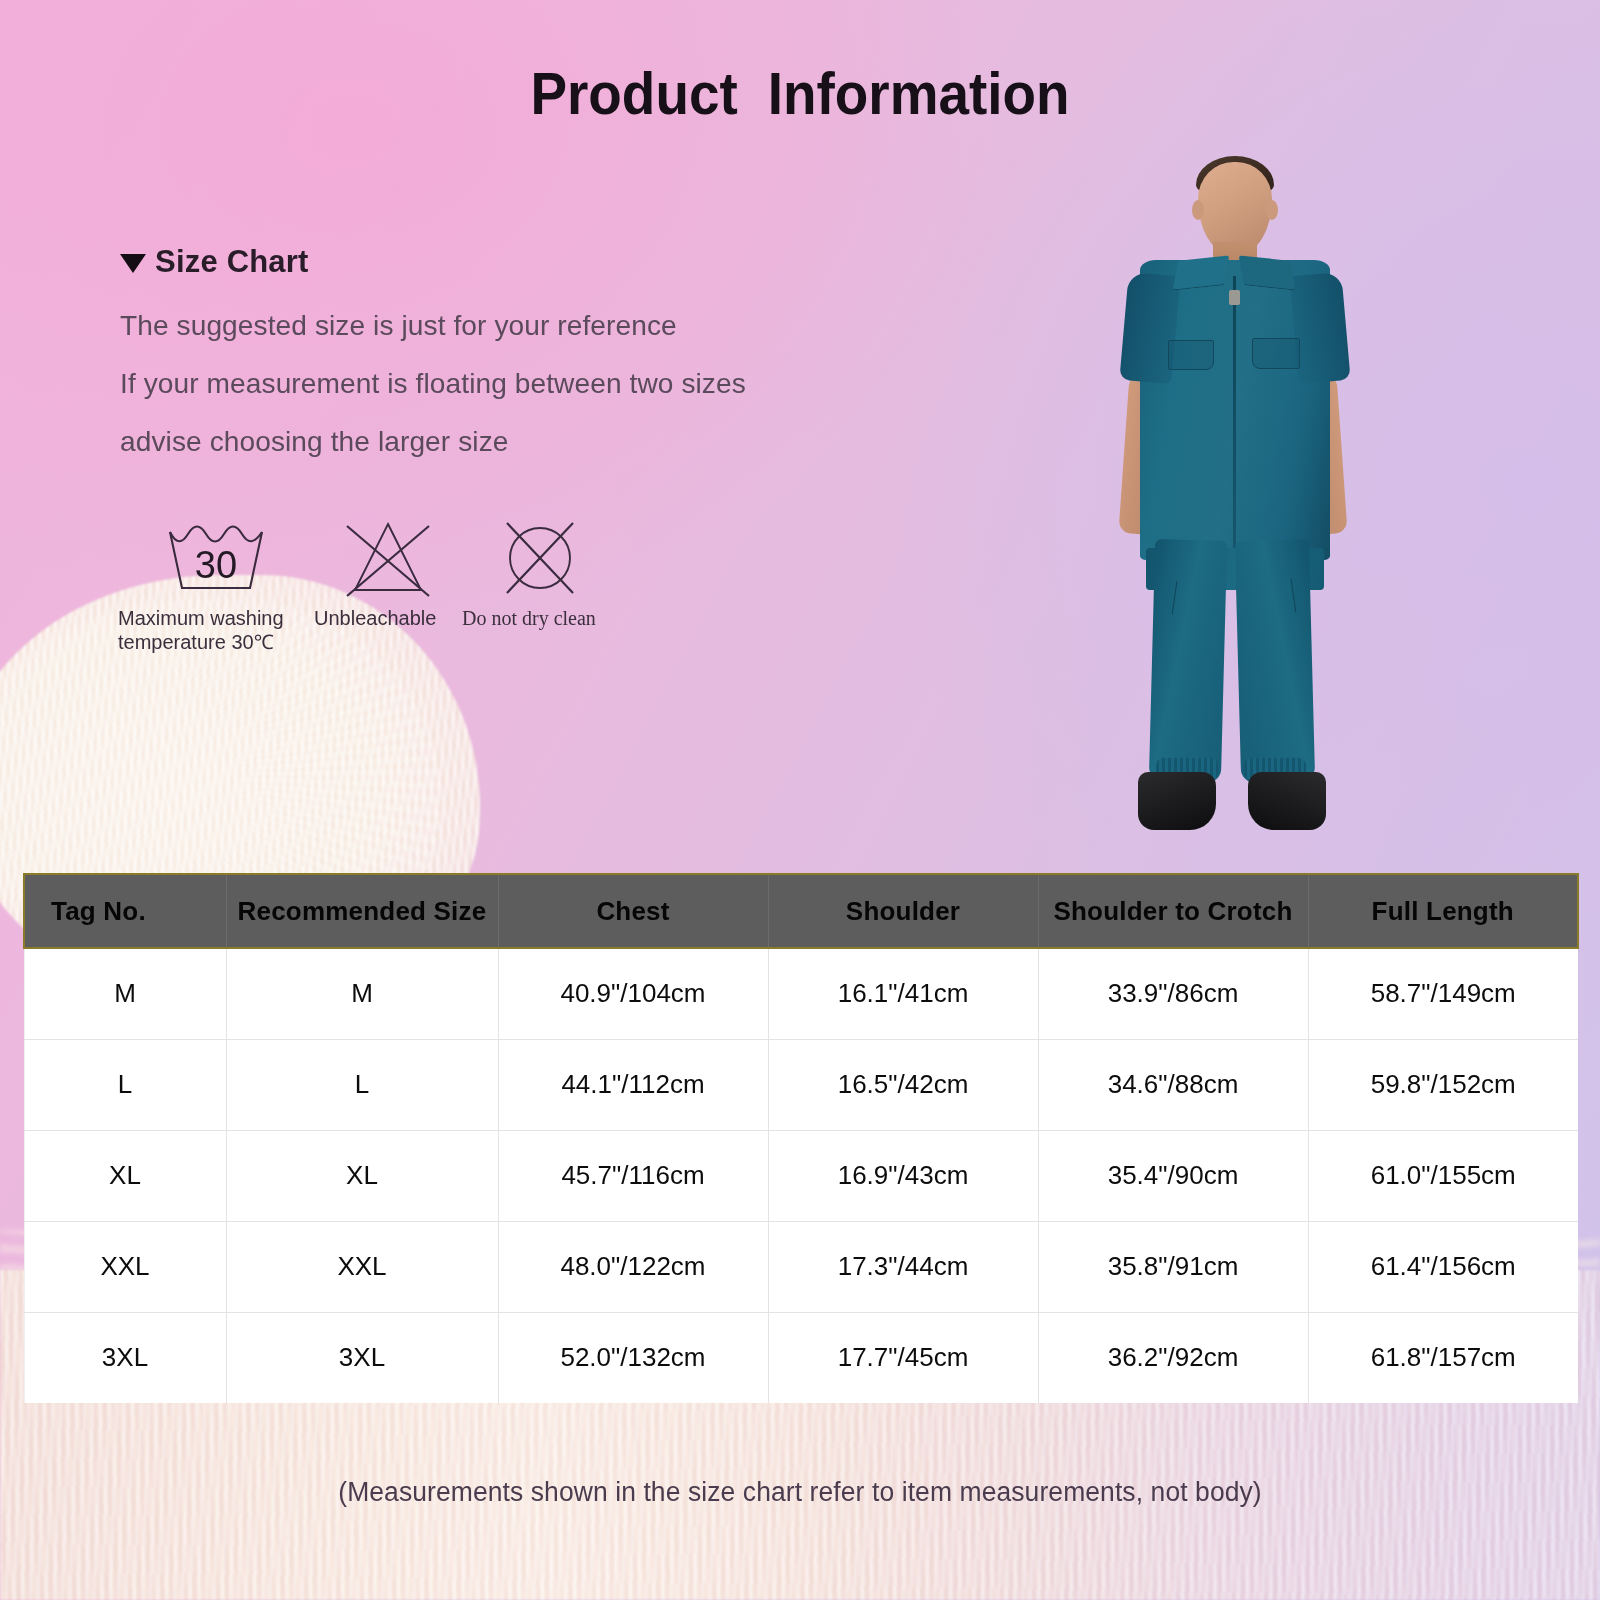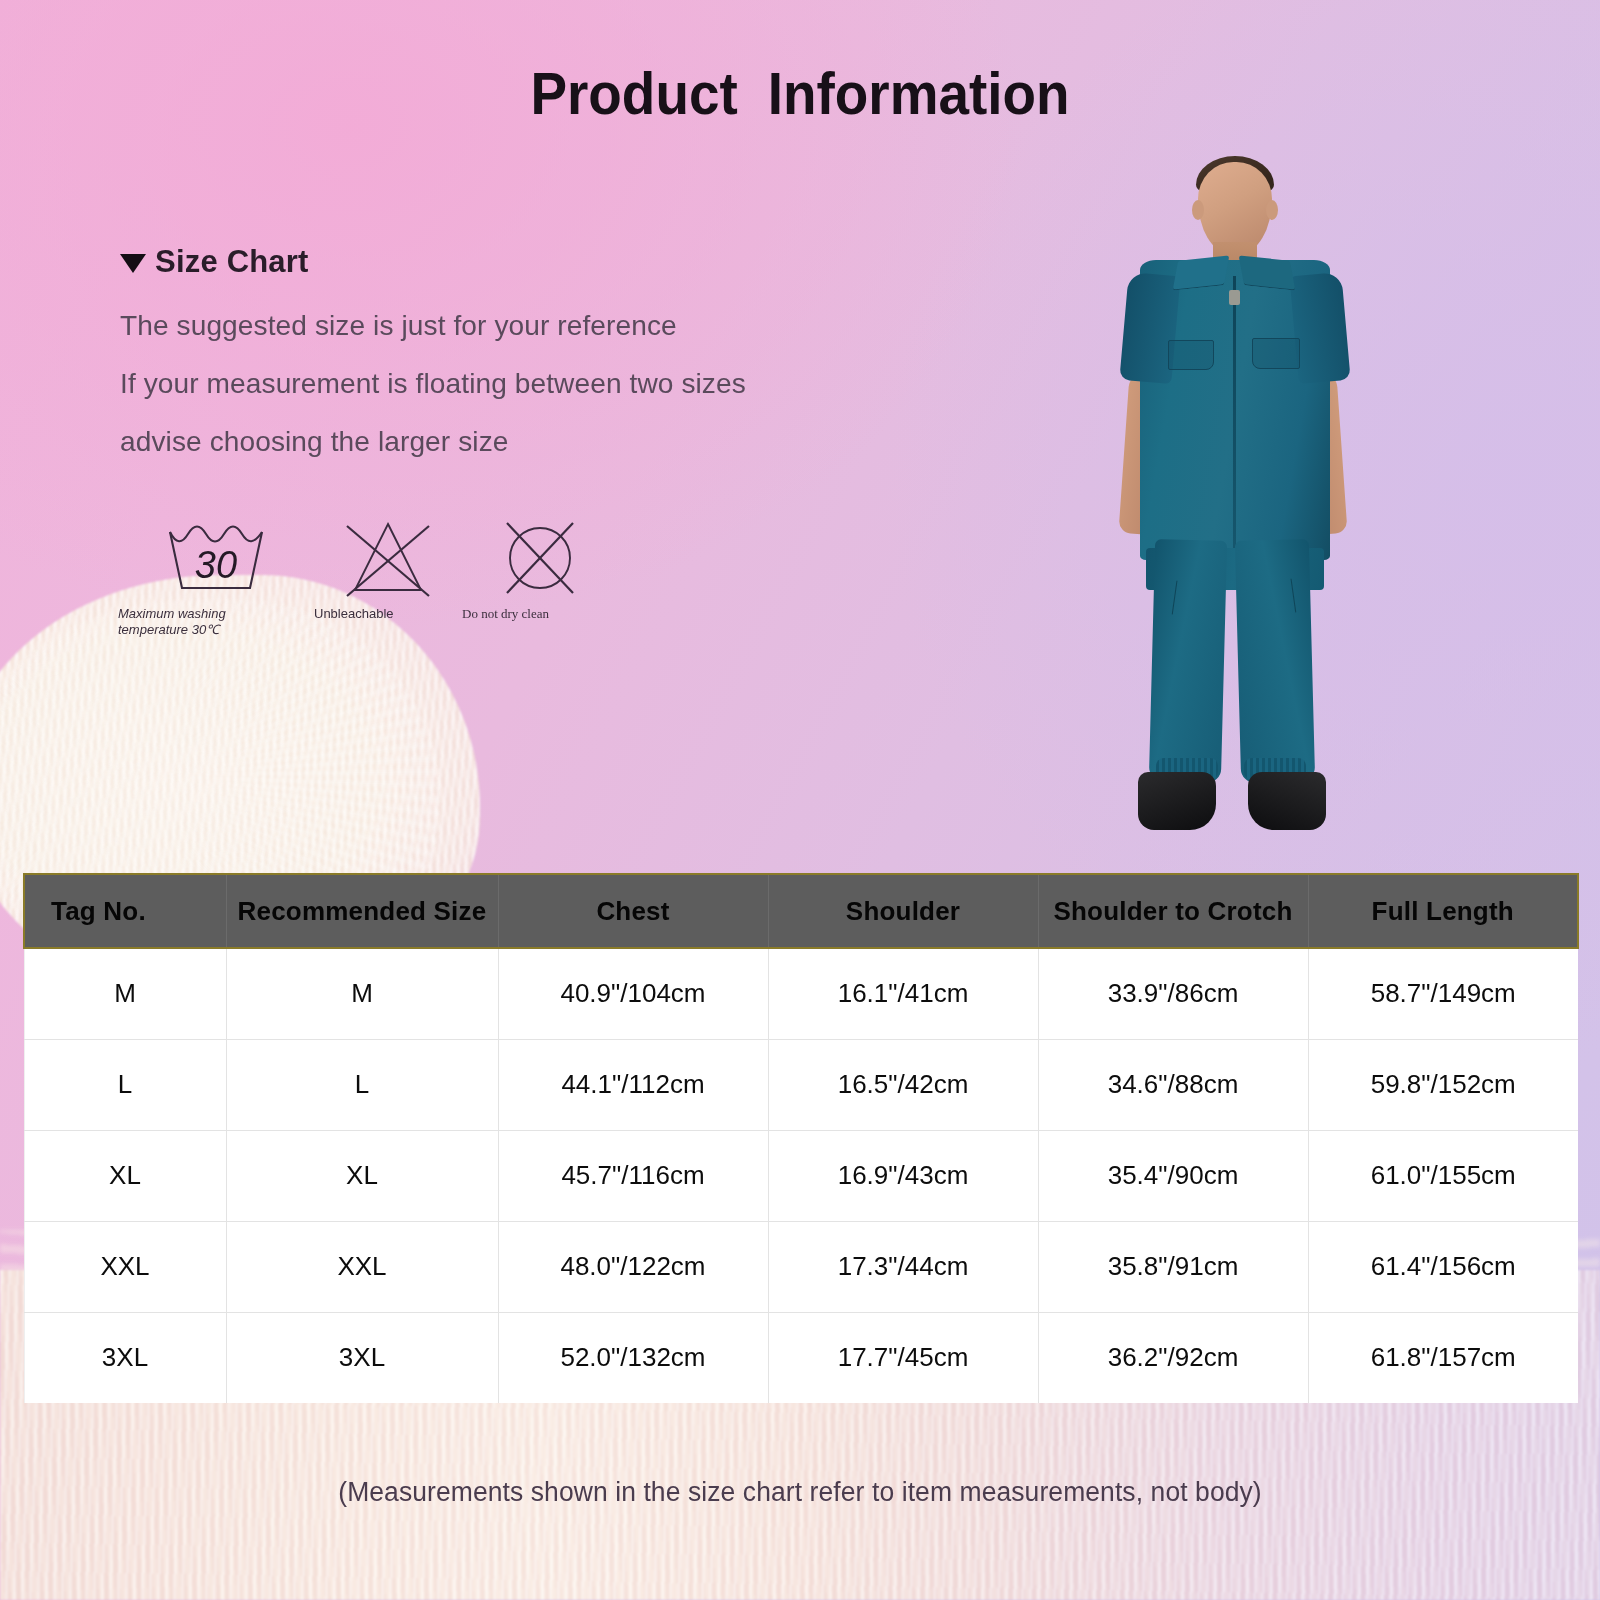--- a/index.html
+++ b/index.html
@@ -139,28 +139,28 @@
   #care-icons {
     position: absolute;
     left: 118px;
     top: 508px;
     display: flex;
     align-items: flex-start;
   }
   .care-item { position: relative; }
   .care-glyph { height: 92px; display: flex; align-items: flex-end; justify-content: center; }
   .care-label {
-    font-size: 13px;
+    font-size: 20px;
     color: #3b2f3d;
     line-height: 1.22;
     margin-top: 6px;
     text-align: left;
     white-space: pre-line;
   }
-  #care-wash      { width: 196px; font-style: italic; }
+  #care-wash      { width: 196px; }
   #care-wash .care-label { padding-left: 0px; }
   #care-bleach    { width: 148px; margin-left: 0px; }
   #care-bleach .care-label { padding-left: 0px; }
   #care-dryclean  { width: 155px; font-family: Liberation Serif, serif; }
   #care-iron      { width: 150px; }
 
   svg .ln { fill: none; stroke: #3a2b3f; stroke-width: 2.1; }
   svg .ln-thin { fill: none; stroke: #3a2b3f; stroke-width: 1.9; }
   svg .xstroke { stroke: #3a2b3f; stroke-width: 2.2; fill: none; }
   svg .numtext { fill: #241a26; font-family: "Liberation Sans", sans-serif; font-size: 38px; }

